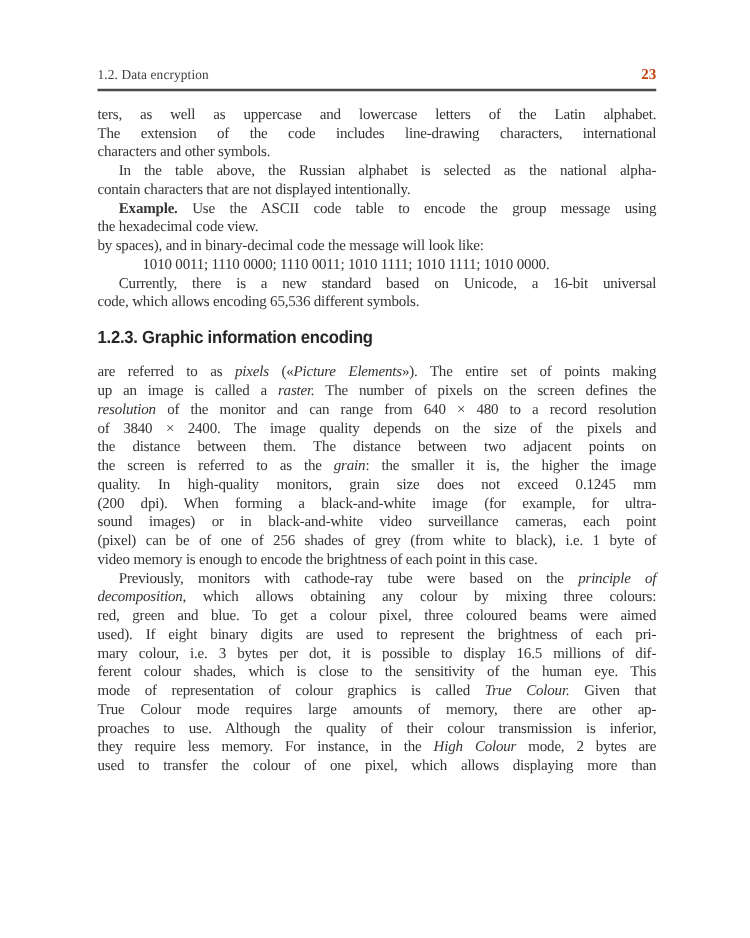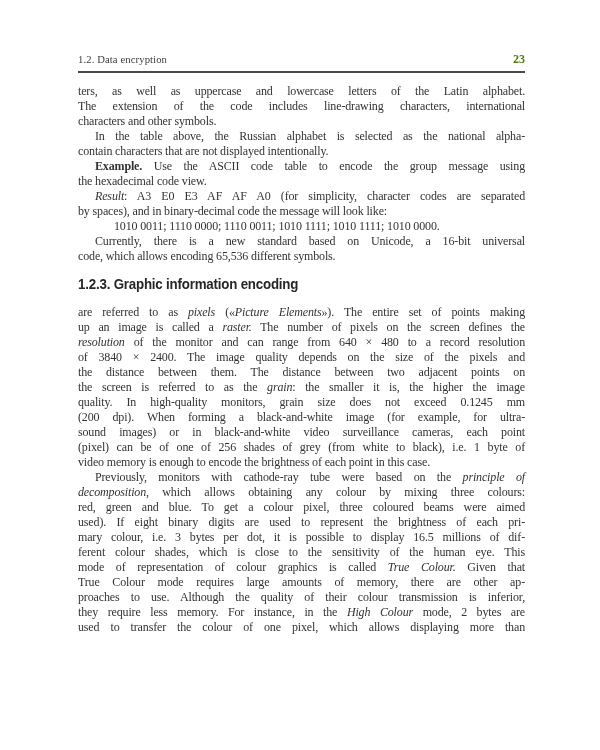--- a/index.html
+++ b/index.html
@@ -24,21 +24,21 @@
   .running-title {
     font-size: 11px;
     color: #3e3e3e;
     letter-spacing: 0.1px;
     transform: scaleX(0.97);
     transform-origin: 0 100%;
   }
   .page-number {
     font-size: 12px;
     font-weight: 700;
-    color: #4d7c0f;
+    color: #c2410c;
     text-align: right;
   }
   .header-rule {
     margin-top: 4px;
     border-bottom: 2px solid #4a4a4a;
   }
   .page-body {
     margin-top: 11px;
     font-size: 12px;
     line-height: 15px;
@@ -90,21 +90,20 @@
       </div>
       <div class="paragraph">
         <div class="line indent"><span>In the table above, the Russian alphabet is selected as the national alpha-</span></div>
         <div class="line lastline"><span>contain characters that are not displayed intentionally.</span></div>
       </div>
       <div class="paragraph">
         <div class="line indent"><span class="bd">Example.</span><span> Use the ASCII code table to encode the group message using</span></div>
         <div class="line lastline"><span>the hexadecimal code view.</span></div>
       </div>
       <div class="paragraph">
-        <div class="line indent"><span class="it">Result</span><span>: A3 E0 E3 AF AF A0 (for simplicity, character codes are separated</span></div>
         <div class="line lastline"><span>by spaces), and in binary-decimal code the message will look like:</span></div>
       </div>
       <div class="paragraph code">
         <div class="line lastline"><span>1010 0011; 1110 0000; 1110 0011; 1010 1111; 1010 1111; 1010 0000.</span></div>
       </div>
       <div class="paragraph">
         <div class="line indent"><span>Currently, there is a new standard based on Unicode, a 16-bit universal</span></div>
         <div class="line lastline"><span>code, which allows encoding 65,536 different symbols.</span></div>
       </div>
       <div class="section-heading">1.2.3. Graphic information encoding</div>

